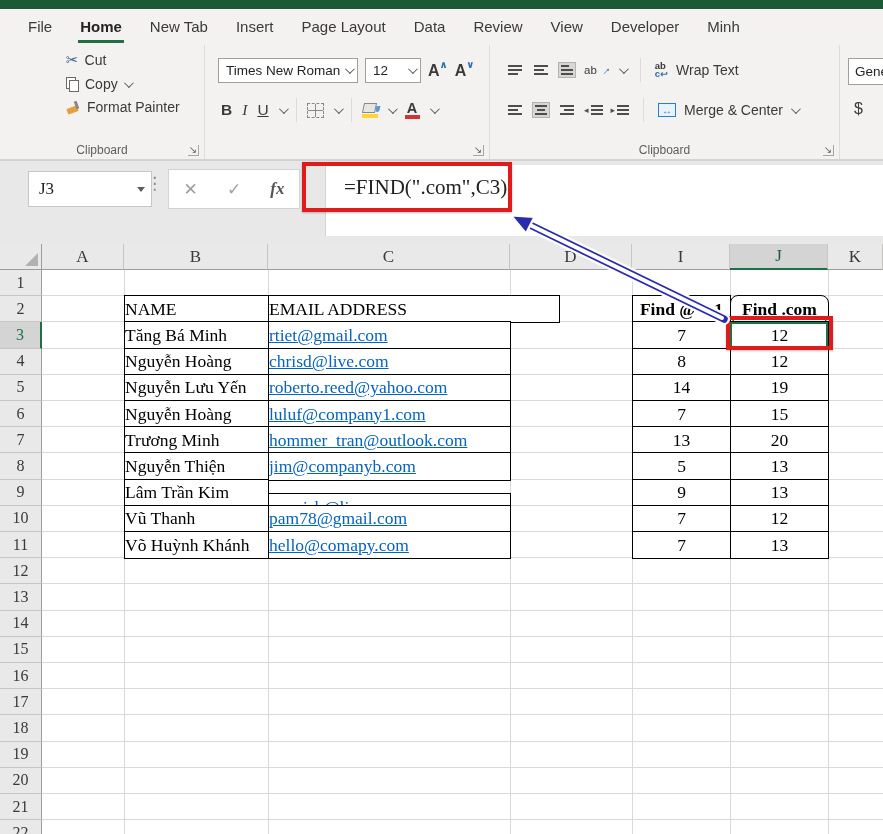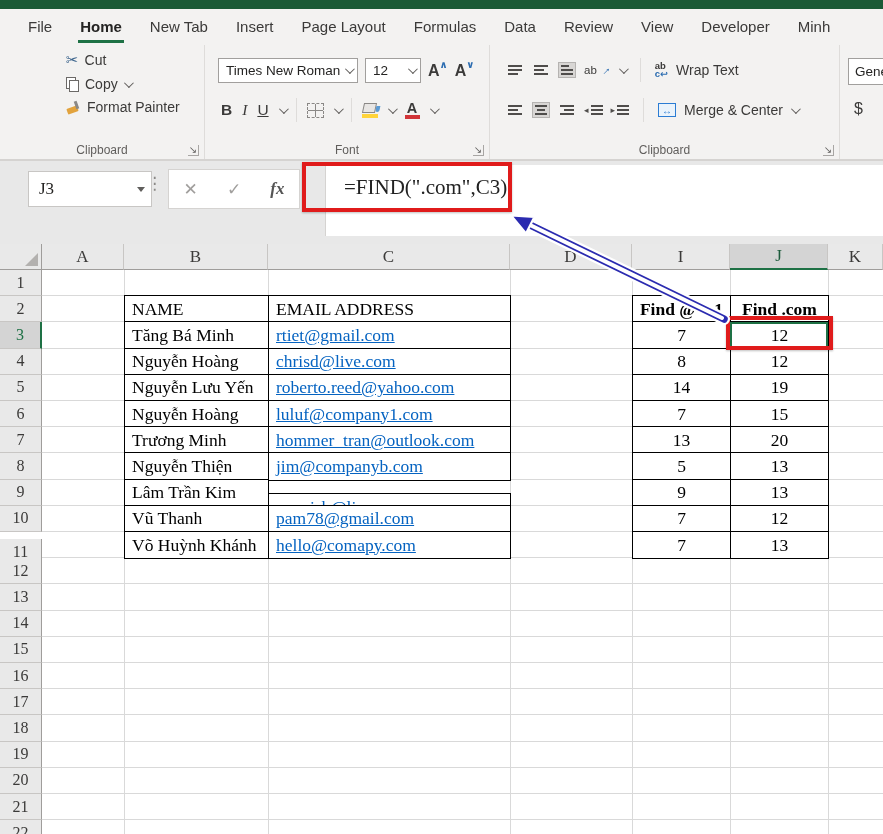--- a/index.html
+++ b/index.html
@@ -120,42 +120,41 @@
   .colhead.sel{background:var(--hdr-sel);border-bottom:2px solid var(--accent);color:#1d5c3c;}
   .rowhead{position:absolute;left:0;width:42px;background:var(--hdr-bg);border-right:1px solid #9f9d9b;
            border-bottom:1px solid #c8c6c4;display:flex;align-items:center;justify-content:center;
            font-size:16px;color:#3b3a39;font-family:"Liberation Serif","DejaVu Serif",serif;}
   .rowhead.sel{background:var(--hdr-sel);border-right:2px solid var(--accent);color:var(--accent);}
   .gridarea{position:absolute;left:42px;top:26px;width:841px;height:564px;
             background:repeating-linear-gradient(to bottom,#fff 0,#fff 25.2px,var(--gridline) 25.2px,var(--gridline) 26.2px);}
   .vline{position:absolute;top:26px;bottom:0;width:1px;background:var(--gridline);}
   .tcell{position:absolute;display:flex;align-items:center;font-size:17.5px;color:#000;
          font-family:"Liberation Serif","DejaVu Serif",serif;background:#fff;border:1px solid #000;
-         padding-left:7px;white-space:nowrap;overflow:hidden;}
+         padding-left:0;white-space:nowrap;overflow:hidden;}
   .tcell.center{justify-content:center;padding-left:0;}
   .tcell.bold{font-weight:700;}
   .tcell.email{color:var(--link);text-decoration:underline;}
   .active-cell{position:absolute;border:2px solid var(--accent);background:transparent;}
 
   
   .anno-red{position:absolute;border:4px solid var(--red);box-shadow:0 1px 2px rgba(0,0,0,.25);}
   #arrow-svg{position:absolute;left:0;top:0;pointer-events:none;}
   .overlay{pointer-events:none;}
 </style>
 </head>
 <body>
 
 <div class="titlebar"></div>
 <div class="tabbar">
     <span class="tab">File</span>
     <span class="tab active">Home</span>
     <span class="tab">New Tab</span>
     <span class="tab">Insert</span>
     <span class="tab">Page Layout</span>
-    <span class="tab">Formulas</span>
     <span class="tab">Data</span>
     <span class="tab">Review</span>
     <span class="tab">View</span>
     <span class="tab">Developer</span>
     <span class="tab">Minh</span>
   </div>
 
 <div class="ribbon">
 
   <div class="rgroup g-clip">
@@ -207,21 +206,20 @@
           <span class="bk"></span>
           <span class="bar"></span>
         </span>
       <span class="chev"></span>
       <span class="fontcolor">
           <span class="A">A</span>
           <span class="bar"></span>
         </span>
       <span class="chev"></span>
     </div>
-    <div class="glabel">Font</div>
     <div class="launcher">↘</div>
   </div>
 
   <div class="rgroup g-align">
     <div class="al-row1">
       <span class="al">
           <i class="w1"></i>
           <i class="w1"></i>
           <i class="w2"></i>
         </span>
@@ -328,21 +326,21 @@
       <div class="rowhead" style="top: 26px; height: 26.2px;">1</div>
       <div class="rowhead" style="top: 52.2px; height: 26.2px;">2</div>
       <div class="rowhead sel" style="top: 78.4px; height: 26.2px;">3</div>
       <div class="rowhead" style="top: 104.6px; height: 26.2px;">4</div>
       <div class="rowhead" style="top: 130.8px; height: 26.2px;">5</div>
       <div class="rowhead" style="top: 157px; height: 26.2px;">6</div>
       <div class="rowhead" style="top: 183.2px; height: 26.2px;">7</div>
       <div class="rowhead" style="top: 209.4px; height: 26.2px;">8</div>
       <div class="rowhead" style="top: 235.6px; height: 26.2px;">9</div>
       <div class="rowhead" style="top: 261.8px; height: 26.2px;">10</div>
-      <div class="rowhead" style="top: 288px; height: 26.2px; margin-top: 7px;">11</div>
+      <div class="rowhead" style="top: 288px; height: 26.2px;">11</div>
       <div class="rowhead" style="top: 314.2px; height: 26.2px;">12</div>
       <div class="rowhead" style="top: 340.4px; height: 26.2px;">13</div>
       <div class="rowhead" style="top: 366.6px; height: 26.2px;">14</div>
       <div class="rowhead" style="top: 392.8px; height: 26.2px;">15</div>
       <div class="rowhead" style="top: 419px; height: 26.2px;">16</div>
       <div class="rowhead" style="top: 445.2px; height: 26.2px;">17</div>
       <div class="rowhead" style="top: 471.4px; height: 26.2px;">18</div>
       <div class="rowhead" style="top: 497.6px; height: 26.2px;">19</div>
       <div class="rowhead" style="top: 523.8px; height: 26.2px;">20</div>
       <div class="rowhead" style="top: 550px; height: 26.2px;">21</div>
@@ -351,41 +349,41 @@
   <div id="vlines">
       <div class="vline" style="left: 124px;"></div>
       <div class="vline" style="left: 268px;"></div>
       <div class="vline" style="left: 510px;"></div>
       <div class="vline" style="left: 632px;"></div>
       <div class="vline" style="left: 730px;"></div>
       <div class="vline" style="left: 828px;"></div>
     </div>
   <div id="tables">
       <div class="tcell " style="left: 124px; width: 145px; top: 51.2px; height: 28.2px;">NAME</div>
-      <div class="tcell " style="left: 268px; width: 243px; top: 51.2px; height: 28.2px;">EMAIL ADDRESS</div>
+      <div class="tcell " style="left: 268px; width: 292px; top: 51.2px; height: 28.2px;">EMAIL ADDRESS</div>
       <div class="tcell " style="left: 124px; width: 145px; top: 77.4px; height: 28.2px;">Tăng Bá Minh</div>
       <div class="tcell email" style="left: 268px; width: 243px; top: 77.4px; height: 28.2px;">rtiet@gmail.com</div>
       <div class="tcell " style="left: 124px; width: 145px; top: 103.6px; height: 28.2px;">Nguyễn Hoàng</div>
       <div class="tcell email" style="left: 268px; width: 243px; top: 103.6px; height: 28.2px;">chrisd@live.com</div>
       <div class="tcell " style="left: 124px; width: 145px; top: 129.8px; height: 28.2px;">Nguyễn Lưu Yến</div>
       <div class="tcell email" style="left: 268px; width: 243px; top: 129.8px; height: 28.2px;">roberto.reed@yahoo.com</div>
       <div class="tcell " style="left: 124px; width: 145px; top: 156px; height: 28.2px;">Nguyễn Hoàng</div>
       <div class="tcell email" style="left: 268px; width: 243px; top: 156px; height: 28.2px;">luluf@company1.com</div>
       <div class="tcell " style="left: 124px; width: 145px; top: 182.2px; height: 28.2px;">Trương Minh</div>
       <div class="tcell email" style="left: 268px; width: 243px; top: 182.2px; height: 28.2px;">hommer_tran@outlook.com</div>
       <div class="tcell " style="left: 124px; width: 145px; top: 208.4px; height: 28.2px;">Nguyễn Thiện</div>
       <div class="tcell email" style="left: 268px; width: 243px; top: 208.4px; height: 28.2px;">jim@companyb.com</div>
       <div class="tcell " style="left: 124px; width: 145px; top: 234.6px; height: 28.2px;">Lâm Trần Kim</div>
       <div class="tcell email" style="left: 268px; width: 243px; top: 249px; height: 28.2px;">morrisb@live.com</div>
       <div class="tcell " style="left: 124px; width: 145px; top: 260.8px; height: 28.2px;">Vũ Thanh</div>
       <div class="tcell email" style="left: 268px; width: 243px; top: 260.8px; height: 28.2px;">pam78@gmail.com</div>
       <div class="tcell " style="left: 124px; width: 145px; top: 287px; height: 28.2px;">Võ Huỳnh Khánh</div>
       <div class="tcell email" style="left: 268px; width: 243px; top: 287px; height: 28.2px;">hello@comapy.com</div>
       <div class="tcell bold center" style="left: 632px; width: 99px; top: 51.2px; height: 28.2px;">Find @ + 1</div>
-      <div class="tcell bold center" style="left: 730px; width: 99px; top: 51.2px; height: 28.2px;">Find .com</div>
+      <div class="tcell bold center" style="left: 730px; width: 99px; top: 51.2px; height: 28.2px; border-radius: 8px;">Find .com</div>
       <div class="tcell center" style="left: 632px; width: 99px; top: 77.4px; height: 28.2px;">7</div>
       <div class="tcell center" style="left: 730px; width: 99px; top: 77.4px; height: 28.2px;">12</div>
       <div class="tcell center" style="left: 632px; width: 99px; top: 103.6px; height: 28.2px;">8</div>
       <div class="tcell center" style="left: 730px; width: 99px; top: 103.6px; height: 28.2px;">12</div>
       <div class="tcell center" style="left: 632px; width: 99px; top: 129.8px; height: 28.2px;">14</div>
       <div class="tcell center" style="left: 730px; width: 99px; top: 129.8px; height: 28.2px;">19</div>
       <div class="tcell center" style="left: 632px; width: 99px; top: 156px; height: 28.2px;">7</div>
       <div class="tcell center" style="left: 730px; width: 99px; top: 156px; height: 28.2px;">15</div>
       <div class="tcell center" style="left: 632px; width: 99px; top: 182.2px; height: 28.2px;">13</div>
       <div class="tcell center" style="left: 730px; width: 99px; top: 182.2px; height: 28.2px;">20</div>

